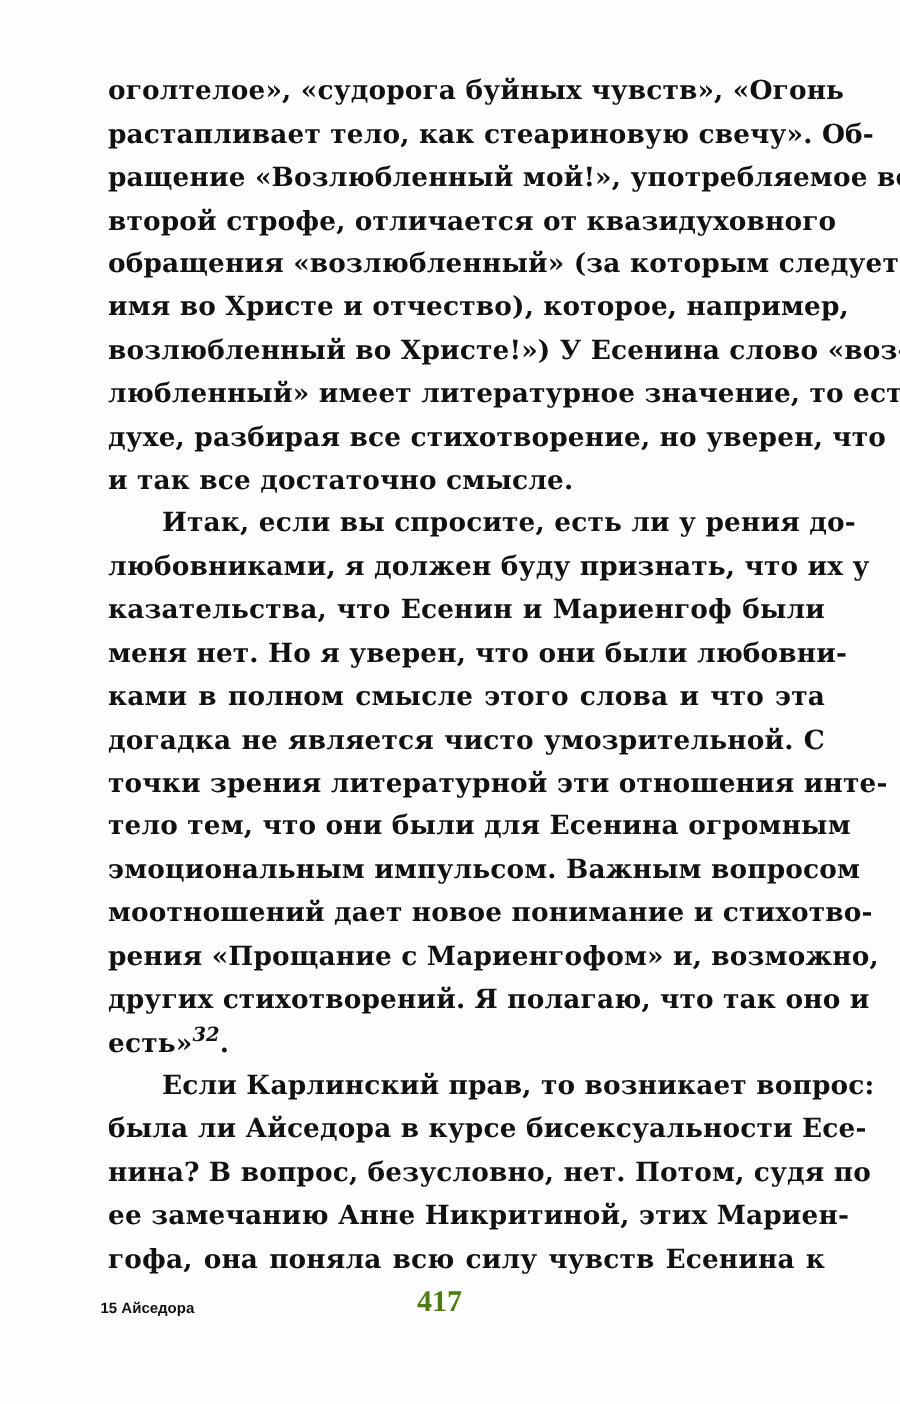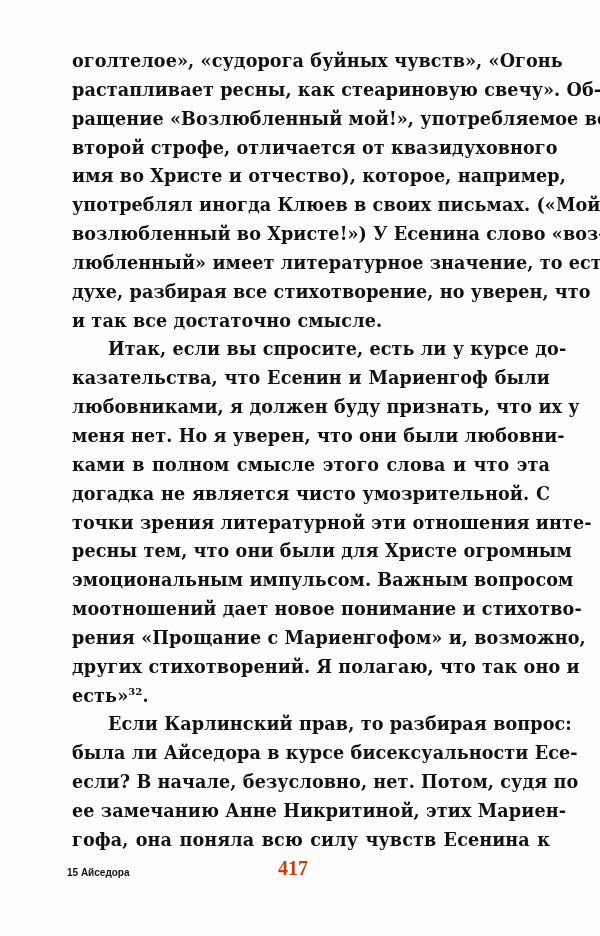--- a/index.html
+++ b/index.html
@@ -39,72 +39,73 @@
       overflow: visible;
       letter-spacing: 0.1px;
     }
     .line.indent {
       padding-left: 36px;
     }
     .line.last {
       text-align-last: left;
     }
     .line sup {
-      font-size: 10px;
+      font-size: 13px;
       line-height: 0;
       vertical-align: 7px;
+      font-style: italic;
     }
     .footer-left {
       position: absolute;
       left: 67px;
       top: 867px;
       font-family: Liberation Sans, sans-serif;
       font-weight: bold;
       font-size: 10px;
       color: #111111;
     }
     .page-number {
       position: absolute;
       left: 278px;
       top: 857px;
       font-family: "Liberation Serif", serif;
       font-weight: bold;
       font-size: 20px;
-      color: #c2410c;
+      color: #4d7c0f;
     }
   </style>
 </head>
 <body>
 
 <div class="page">
   <div class="text-block" id="text-block">
       <div class="line"><span>оголтелое», «судорога буйных чувств», «Огонь</span></div>
-      <div class="line"><span>растапливает ресны, как стеариновую свечу». Об-</span></div>
+      <div class="line"><span>растапливает тело, как стеариновую свечу». Об-</span></div>
       <div class="line"><span>ращение «Возлюбленный мой!», употребляемое во</span></div>
       <div class="line"><span>второй строфе, отличается от квазидуховного</span></div>
+      <div class="line"><span>обращения «возлюбленный» (за которым следует</span></div>
       <div class="line"><span>имя во Христе и отчество), которое, например,</span></div>
-      <div class="line"><span>употреблял иногда Клюев в своих письмах. («Мой</span></div>
       <div class="line"><span>возлюбленный во Христе!») У Есенина слово «воз-</span></div>
       <div class="line"><span>любленный» имеет литературное значение, то есть</span></div>
       <div class="line"><span>духе, разбирая все стихотворение, но уверен, что</span></div>
       <div class="line last"><span>и так все достаточно смысле.</span></div>
-      <div class="line indent"><span>Итак, если вы спросите, есть ли у курсе до-</span></div>
+      <div class="line indent"><span>Итак, если вы спросите, есть ли у рения до-</span></div>
+      <div class="line"><span>любовниками, я должен буду признать, что их у</span></div>
       <div class="line"><span>казательства, что Есенин и Мариенгоф были</span></div>
-      <div class="line"><span>любовниками, я должен буду признать, что их у</span></div>
       <div class="line"><span>меня нет. Но я уверен, что они были любовни-</span></div>
       <div class="line"><span>ками в полном смысле этого слова и что эта</span></div>
       <div class="line"><span>догадка не является чисто умозрительной. С</span></div>
       <div class="line"><span>точки зрения литературной эти отношения инте-</span></div>
-      <div class="line"><span>ресны тем, что они были для Христе огромным</span></div>
+      <div class="line"><span>тело тем, что они были для Есенина огромным</span></div>
       <div class="line"><span>эмоциональным импульсом. Важным вопросом</span></div>
       <div class="line"><span>моотношений дает новое понимание и стихотво-</span></div>
       <div class="line"><span>рения «Прощание с Мариенгофом» и, возможно,</span></div>
       <div class="line"><span>других стихотворений. Я полагаю, что так оно и</span></div>
       <div class="line last"><span>есть»</span><sup>32</sup><span>.</span></div>
-      <div class="line indent"><span>Если Карлинский прав, то разбирая вопрос:</span></div>
+      <div class="line indent"><span>Если Карлинский прав, то возникает вопрос:</span></div>
       <div class="line"><span>была ли Айседора в курсе бисексуальности Есе-</span></div>
-      <div class="line"><span>если? В начале, безусловно, нет. Потом, судя по</span></div>
+      <div class="line"><span>нина? В вопрос, безусловно, нет. Потом, судя по</span></div>
       <div class="line"><span>ее замечанию Анне Никритиной, этих Мариен-</span></div>
       <div class="line"><span>гофа, она поняла всю силу чувств Есенина к</span></div>
     </div>
   <div class="footer-left">15 Айседора</div>
   <div class="page-number">417</div>
 </div>
 
 </body></html>

